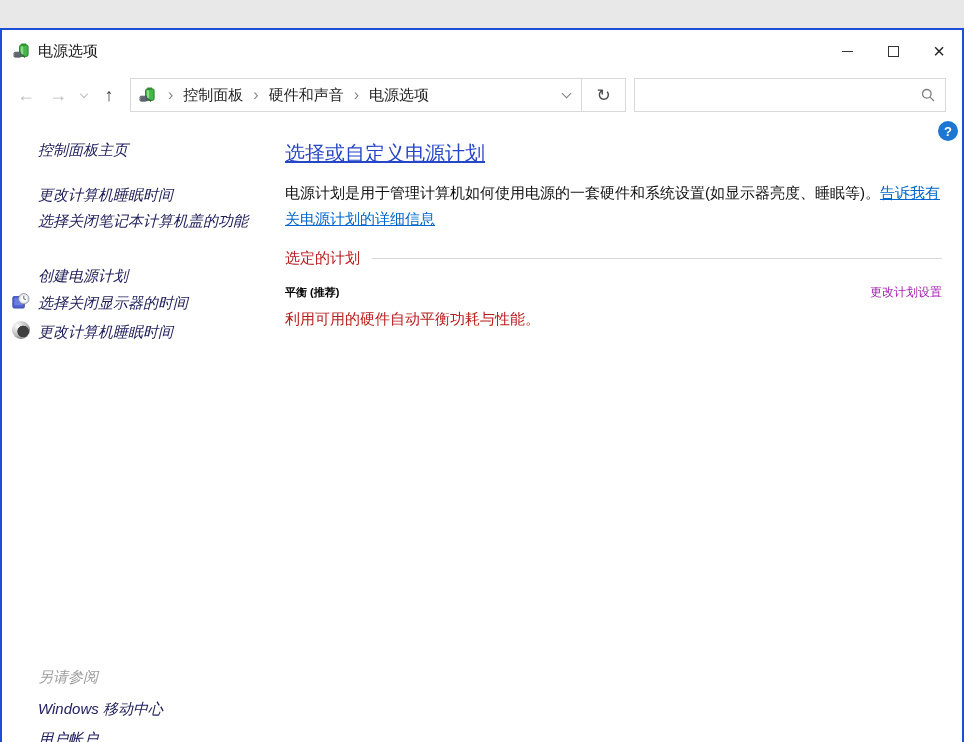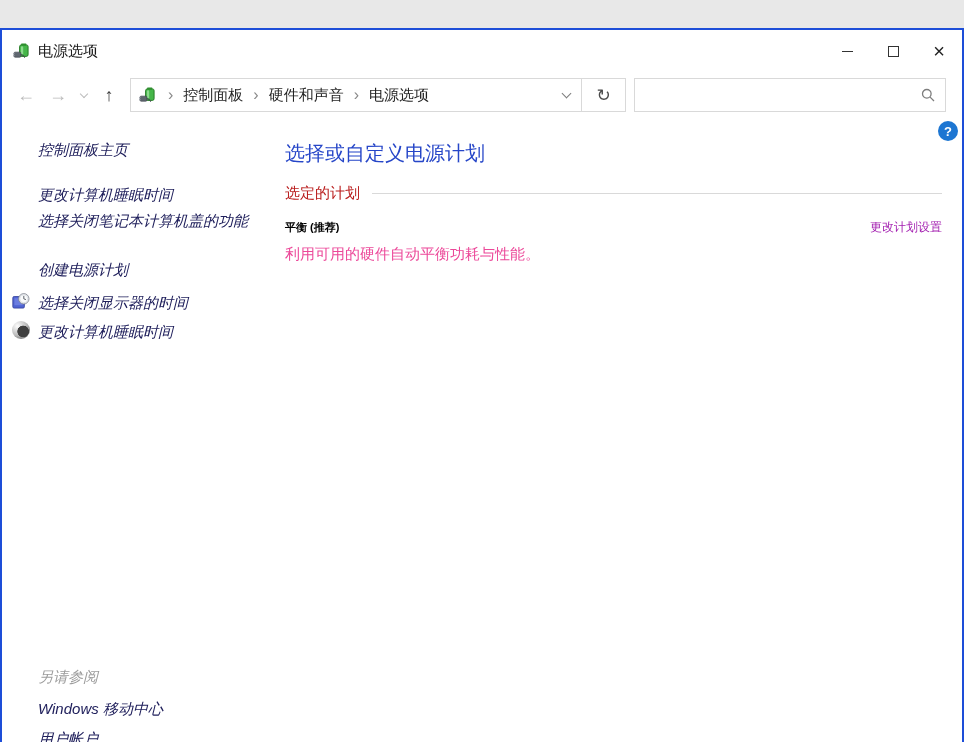--- a/index.html
+++ b/index.html
@@ -63,32 +63,32 @@
   .sleep-sphere { width:18px; height:18px; border-radius:50%;
     background:
       radial-gradient(circle at 62% 58%, #3f3f3f 0 36%, rgba(0,0,0,0) 40%),
       radial-gradient(circle at 30% 28%, #fdfdfd 0%, #bdbdbd 50%, #6e6e6e 85%, #4a4a4a 100%); }
 
   .main { position:absolute; top:0; left:283px; width:657px; }
   .help-icon { position:absolute; top:3px; right:4px; width:20px; height:20px; border-radius:50%;
     background:#1d76d2; color:#fff; font-size:13px; font-weight:bold;
     display:flex; align-items:center; justify-content:center; cursor:pointer; }
 
-  .page-heading { margin:22px 0 0; font-size:20px; font-weight:400; color:#2646c8; }
+  .page-heading { margin:22px 0 0; font-size:20px; font-weight:400; color:#2646c8;text-decoration:underline; }
   .intro { margin-top:13px; font-size:15px; line-height:26px; color:#111; }
   .intro-link { color:#0066cc; text-decoration:underline; cursor:pointer; }
 
   .section-row { margin-top:17px; display:flex; align-items:center; }
   .section-label { font-size:15px; color:#b91c1c; white-space:nowrap; }
   .section-rule { flex:1; height:1px; background:#d9d9d9; margin-left:12px; }
 
   .plan-row { margin-top:16px; display:flex; justify-content:space-between; align-items:center; }
   .plan-name { font-size:11px; font-weight:bold; color:#000; }
   .plan-settings-link { font-size:12px; color:#a21caf; cursor:pointer; text-decoration:none; }
-  .plan-desc { margin-top:9px; font-size:15px; color:#ec4899; }
+  .plan-desc { margin-top:9px; font-size:15px; color:#b91c1c; }
 </style>
 </head>
 <body>
 
 <div class="window">
 
   <div class="titlebar">
     <svg class="win-icon" viewBox="0 0 16 16">
       <rect x="6.2" y="1.8" width="8" height="10.8" rx="1.6" fill="#45b649" stroke="#247a24" stroke-width="0.9"></rect>
       <rect x="7.6" y="0.5" width="5" height="1.8" rx="0.6" fill="#2f8f2f"></rect>
@@ -159,21 +159,21 @@
     <div class="sidebar">
       <div class="side-item plain" style="top:21px">
         <span class="side-label">控制面板主页</span>
       </div>
       <div class="side-item plain" style="top:66px">
         <span class="side-label">更改计算机睡眠时间</span>
       </div>
       <div class="side-item plain" style="top:92px">
         <span class="side-label">选择关闭笔记本计算机盖的功能</span>
       </div>
-      <div class="side-item plain" style="top:141px">
+      <div class="side-item plain" style="top:147px">
         <span class="side-label">创建电源计划</span>
       </div>
       <div class="side-item" style="top:203px">
         <span class="side-ico sleep-sphere"></span>
         <span class="side-label">更改计算机睡眠时间</span>
       </div>
       <div class="side-item" style="top:174px">
         <svg class="side-ico" viewBox="0 0 18 18">
           <rect x="0.8" y="4.5" width="11.6" height="11.6" rx="1.4" fill="#4f63d2" stroke="#32409b" stroke-width="0.8"></rect>
           <rect x="2.4" y="6.2" width="8.4" height="7" fill="#6b7de0"></rect>
@@ -194,20 +194,21 @@
       </div>
     </div>
 
     <div class="help-icon">
       <span>?</span>
     </div>
 
     <div class="main">
       <h1 class="page-heading">选择或自定义电源计划</h1>
 
+      <p class="intro"><span>电源计划是用于管理计算机如何使用电源的一套硬件和系统设置(如显示器亮度、睡眠等)。</span><a class="intro-link">告诉我有关电源计划的详细信息</a></p>
 
       <div class="section-row">
         <span class="section-label">选定的计划</span>
         <span class="section-rule"></span>
       </div>
 
       <div class="plan-row">
         <span class="plan-name">平衡 (推荐)</span>
         <a class="plan-settings-link">更改计划设置</a>
       </div>

